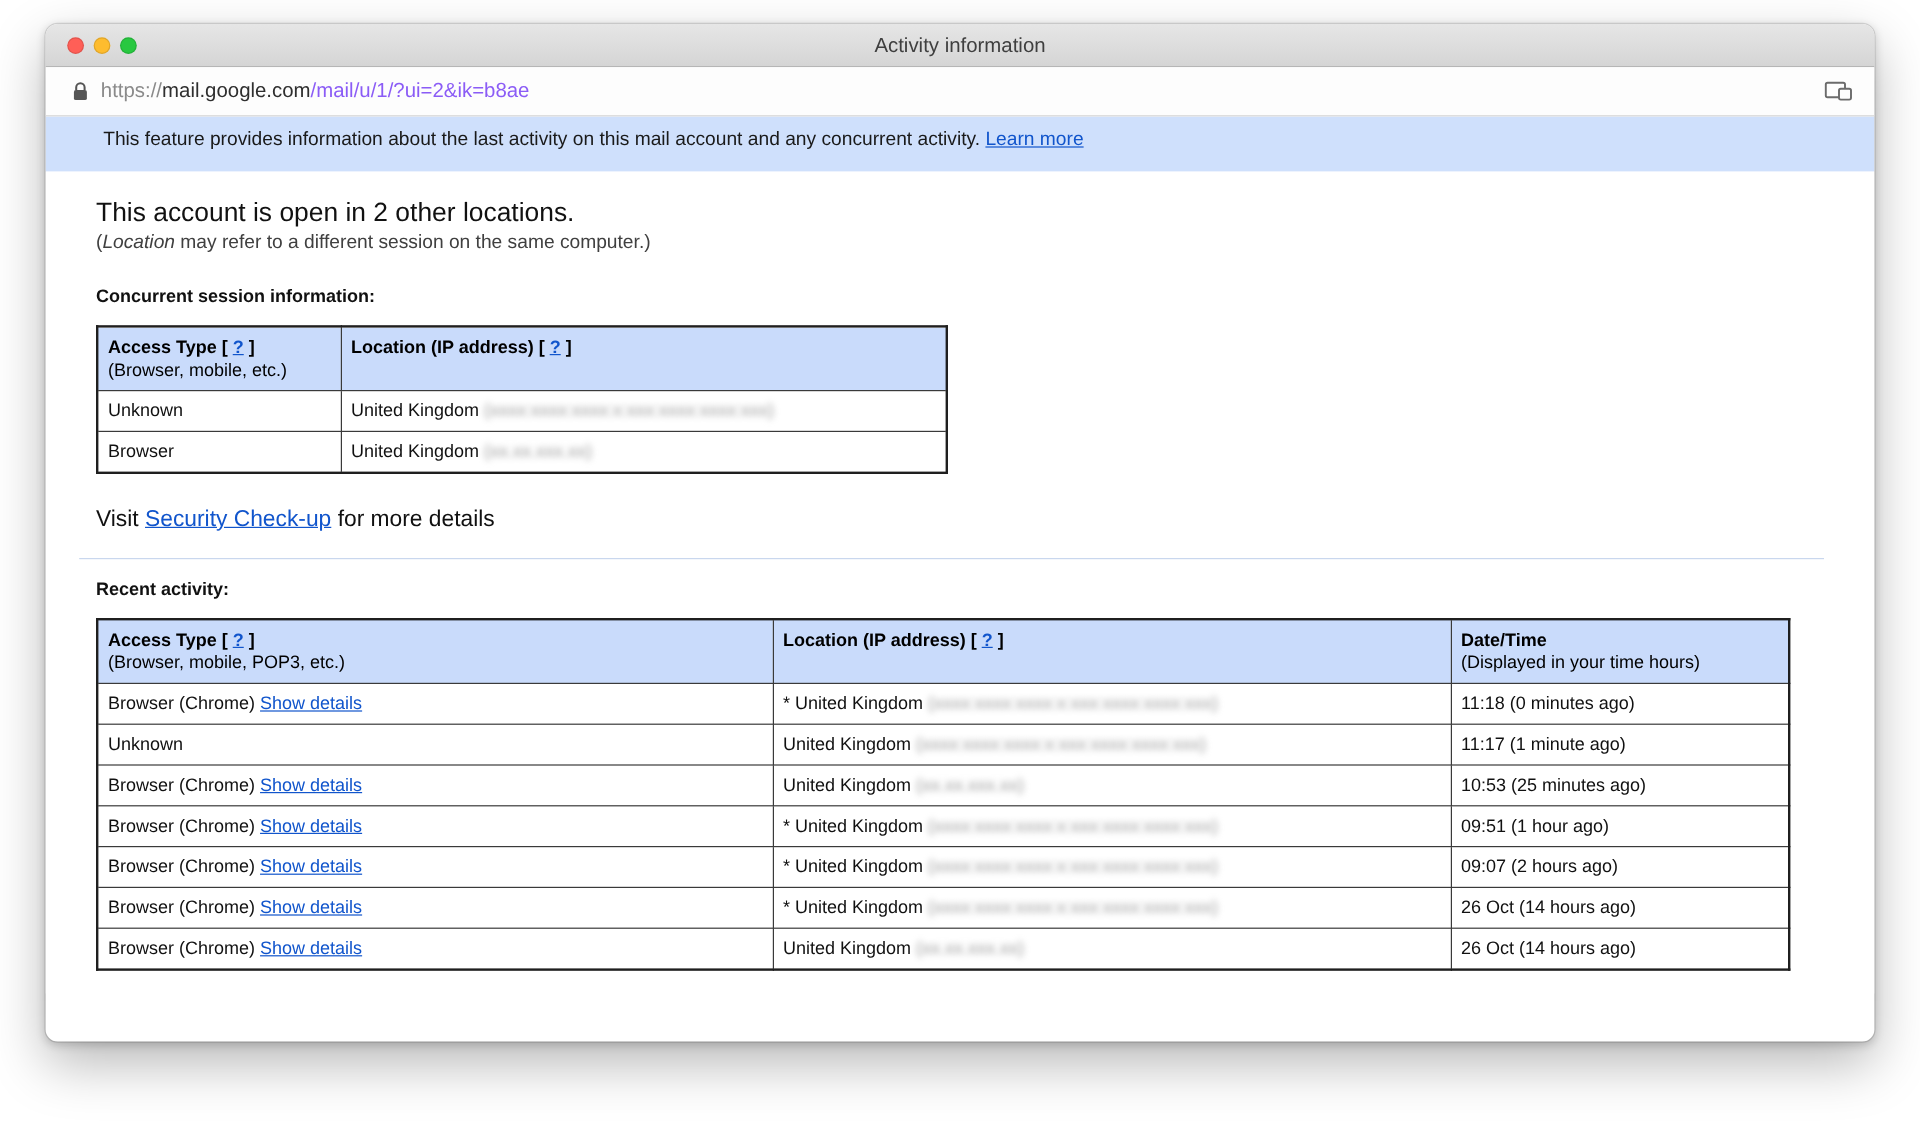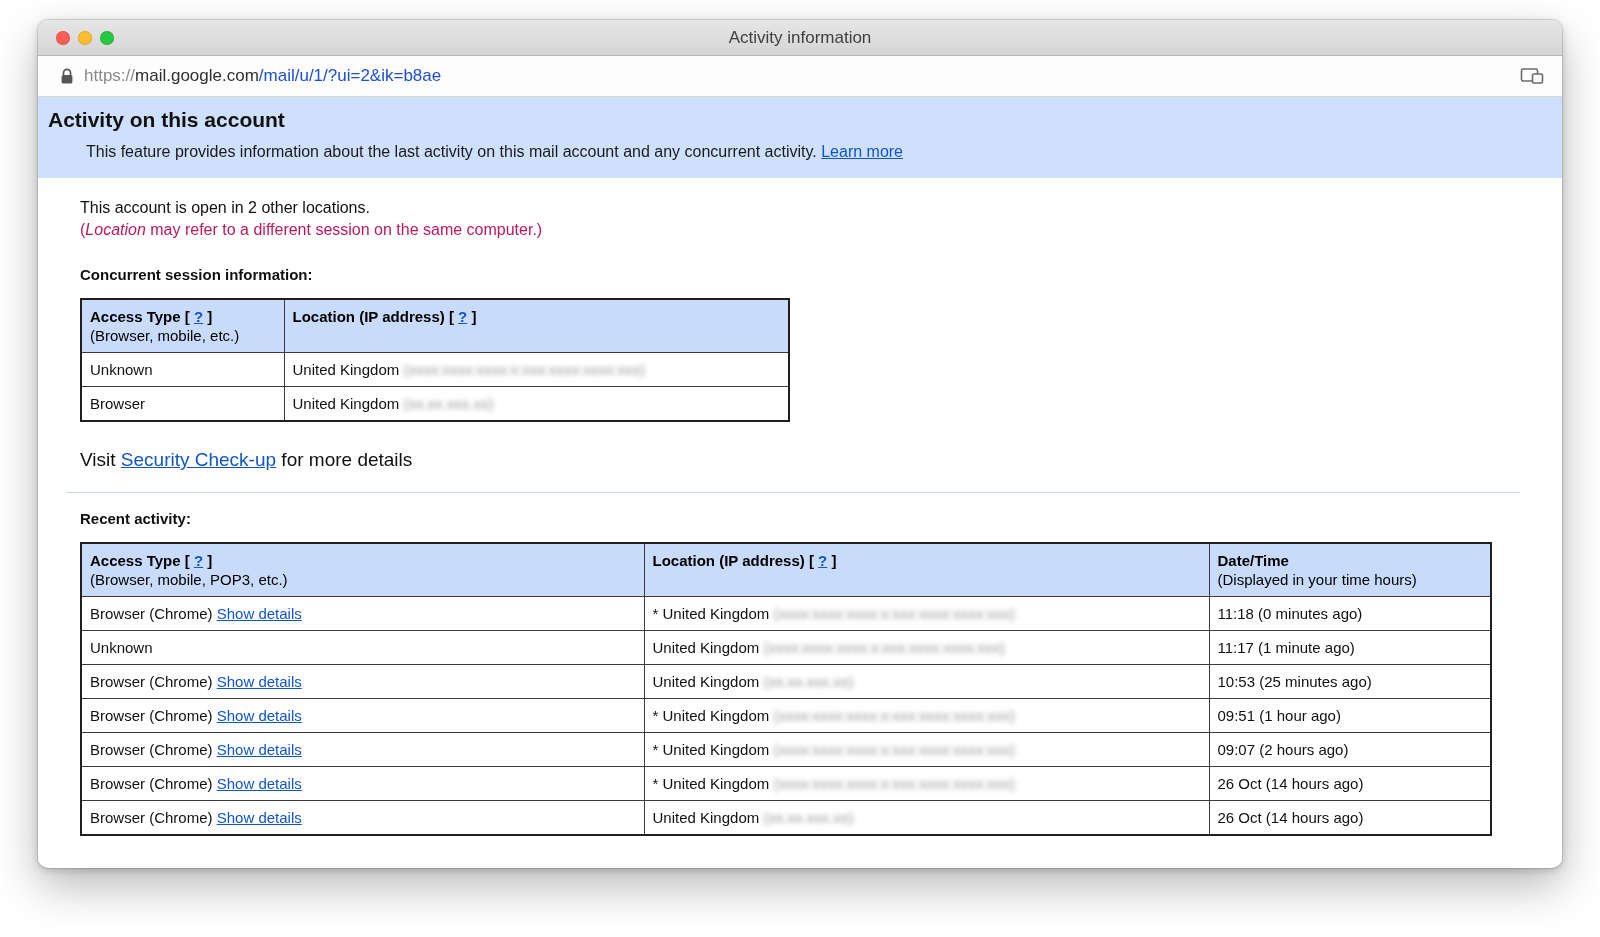--- a/index.html
+++ b/index.html
@@ -39,21 +39,21 @@
     position: relative; height: 41px;
     background: #fdfdfd;
     border-bottom: 1px solid #d6d6d6;
     display: flex; align-items: center;
     padding: 0 18px;
   }
   .lock { margin: 0 10px 0 4px; display: inline-flex; }
   .url { font-size: 17px; white-space: nowrap; }
   .url .proto  { color: #8a8a8a; }
   .url .domain { color: #2f2f2f; }
-  .url .path   { color: #1d4ed8; }
+  .url .path   { color: #8b5cf6; }
   .pages-icon { margin-left: auto; display: inline-flex; cursor: pointer; }
   
   .band {
     background: #cfe0fc;
     padding: 11px 20px 17px 10px;
   }
   .band h1 {
     margin: 0 0 11px 0;
     font-size: 21px; color: #111; font-weight: bold;
   }
@@ -61,22 +61,22 @@
     margin-left: 38px;
     font-size: 16px; color: #1a1a1a;
   }
   a { color: #1155cc; text-decoration: underline; cursor: pointer; }
   
   .page {
     height: 685px; overflow: hidden;
     padding: 21px 42px 0 42px;
     background: #fff;
   }
-  .intro-1 { font-size: 16px; color: #111; margin: 0 0 4px 0; }
-  .intro-2 { font-size: 16px; color: #be185d; margin: 0 0 27px 0; }
+  .intro-1 { font-size: 22px; color: #111; margin: 0 0 4px 0; }
+  .intro-2 { font-size: 16px; color: #404040; margin: 0 0 27px 0; }
   .intro-2 em { font-style: italic; }
   .section-label { font-size: 15px; font-weight: bold; color: #111; margin: 0 0 15px 0; }
   
   table.activity {
     border-collapse: collapse;
     border: 2px solid #1f1f1f;
     table-layout: fixed;
   }
   table.activity th, table.activity td {
     border: 1px solid #3a3a3a;
@@ -133,21 +133,20 @@
     <span class="url"><span class="proto">https://</span><span class="domain">mail.google.com</span><span class="path">/mail/u/1/?ui=2&amp;ik=b8ae</span></span>
     <span class="pages-icon">
       <svg width="24" height="18" viewBox="0 0 24 18">
         <rect x="1.5" y="2" width="16" height="12" rx="1.5" fill="none" stroke="#6b6b6b" stroke-width="1.6"></rect>
         <rect x="12.5" y="7" width="10" height="9" rx="1.5" fill="#fdfdfd" stroke="#6b6b6b" stroke-width="1.6"></rect>
       </svg>
     </span>
   </div>
 
   <div class="band">
-    <h1>Activity on this account</h1>
     <div class="desc">
       <span>This feature provides information about the last activity on this mail account and any concurrent activity.</span>
       <a href="#">Learn more</a>
     </div>
   </div>
 
   <div class="page">
 
     <p class="intro-1">This account is open in 2 other locations.</p>
     <p class="intro-2"><span>(</span><em>Location</em><span> may refer to a different session on the same computer.)</span></p>

